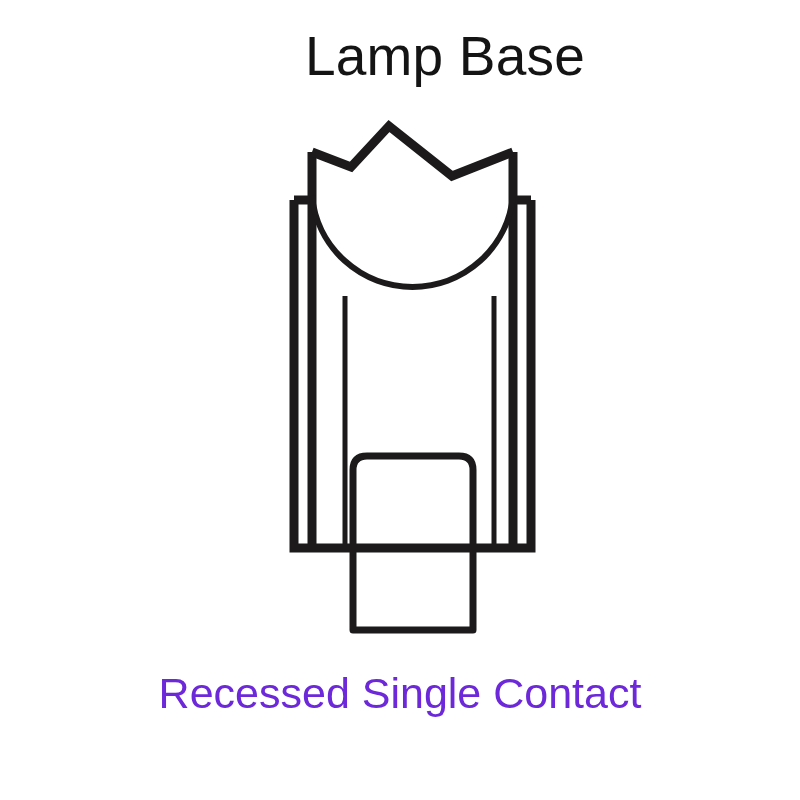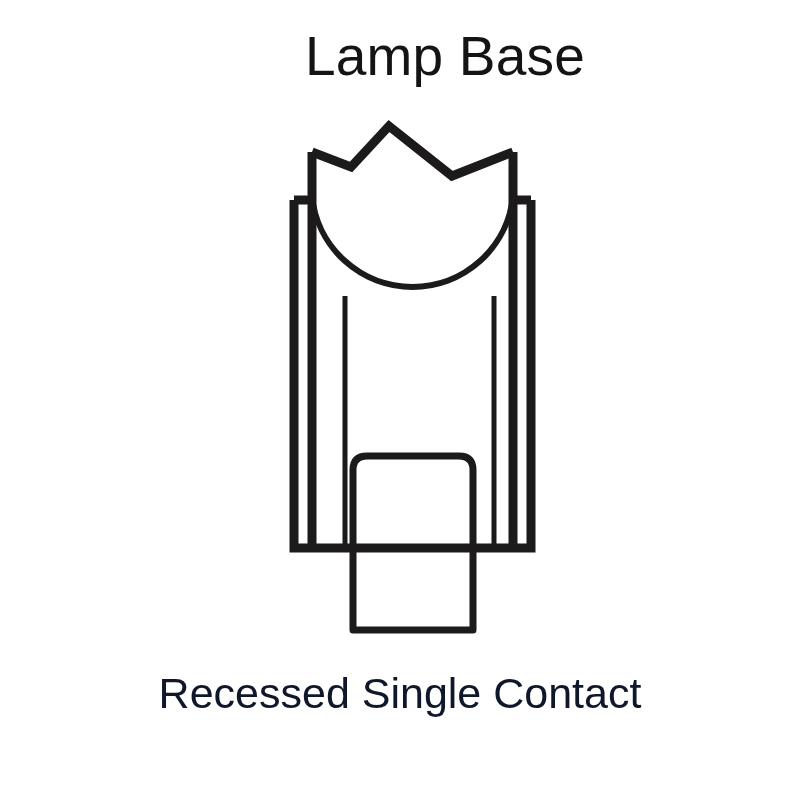--- a/index.html
+++ b/index.html
@@ -41,21 +41,21 @@
     left: 0;
     top: 668px;
     width: 800px;
     text-align: center;
   }
   .caption-line {
     display: block;
     font-size: 43px;
     font-weight: 400;
     line-height: 1.18;
-    color: #0f172a;
+    color: #6d28d9;
     letter-spacing: 0px;
     white-space: pre;
   }
   #lamp-base-svg {
     position: absolute;
     left: 0;
     top: 0;
     width: 800px;
     height: 800px;
   }

